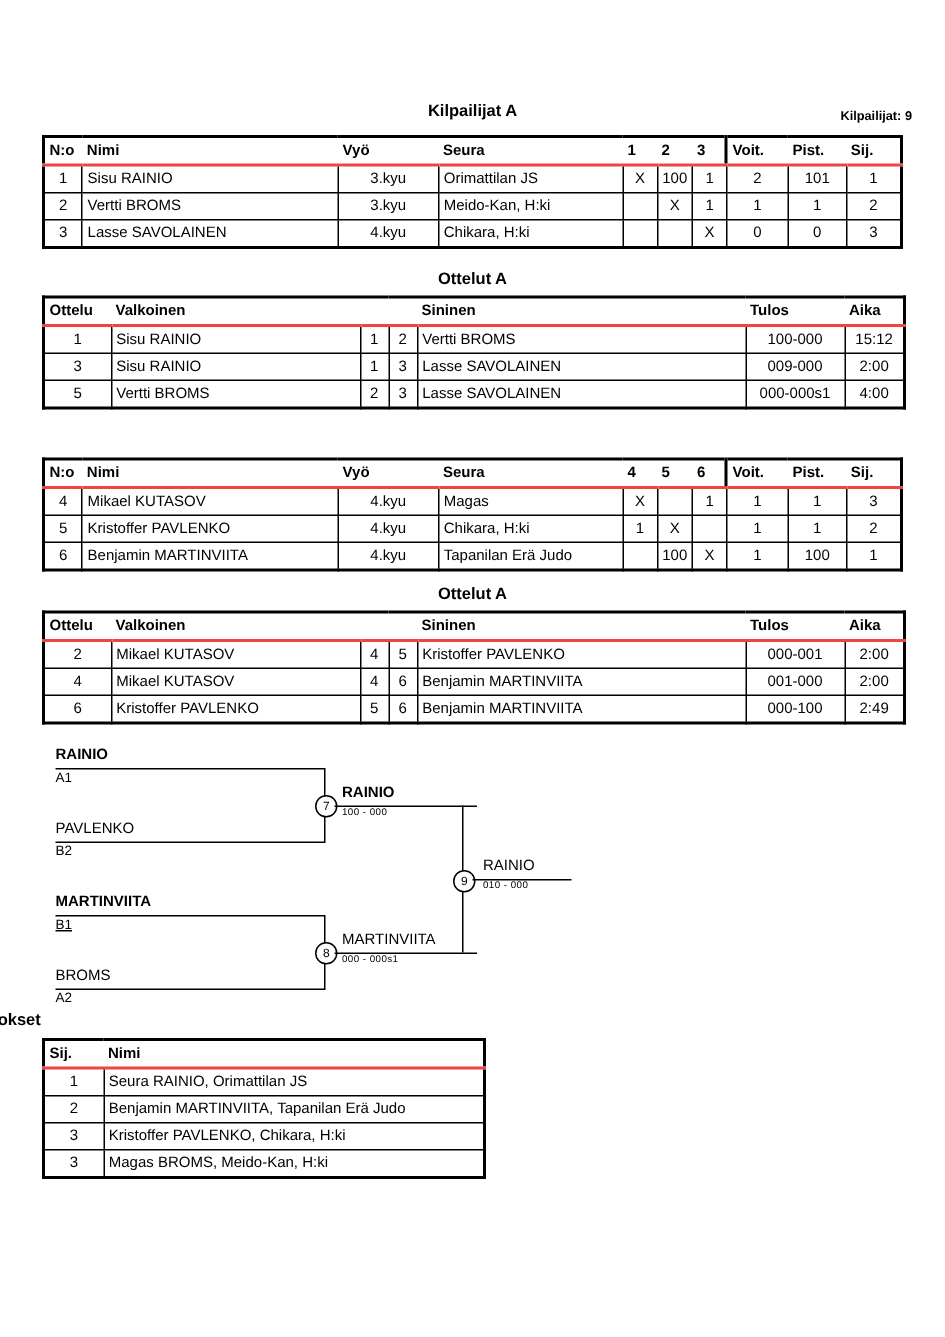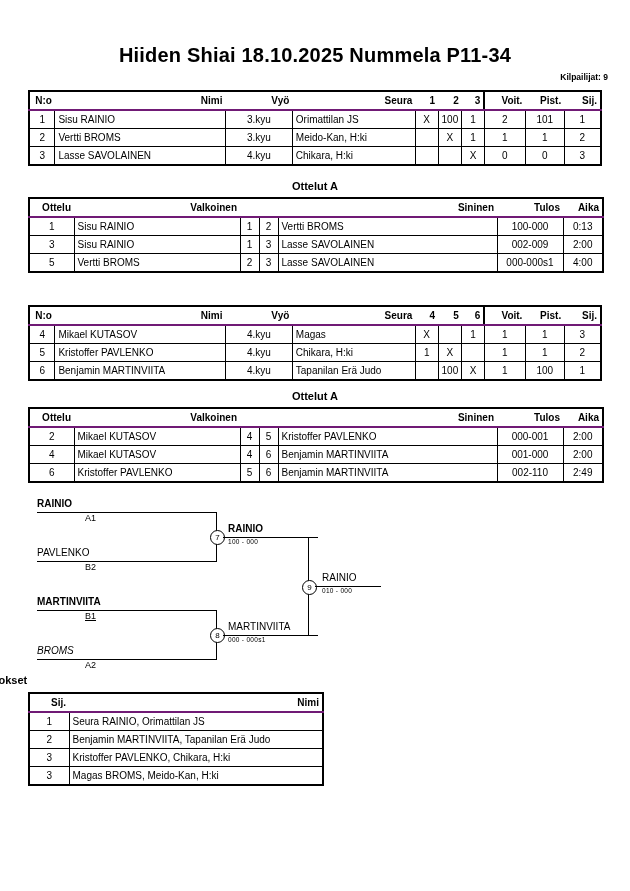--- a/index.html
+++ b/index.html
@@ -29,58 +29,58 @@
     position:absolute;border-collapse:collapse;
     border:2px solid #000;background:#fff;
     font-size:10px;table-layout:fixed;
   }
   .tbl td,.tbl th{
     border:1px solid #000;padding:0 3px;
     height:17px;line-height:17px;font-weight:normal;
     overflow:hidden;white-space:nowrap;
   }
   .tbl thead th{
-    font-weight:bold;text-align:right;border-bottom:2px solid #701a75;
+    font-weight:bold;text-align:left;border-bottom:2px solid #ef4444;
     border-left:none;border-right:none;
   }
   .tbl thead th.sep-l{border-left:2px solid #000;}
   .c{text-align:center;}
   .l{text-align:left;}
   .b{font-weight:bold;}
   .thick-l{border-left:2px solid #000;}
 
   
   .bracket{position:absolute;left:0;top:495px;width:630px;height:185px;}
   .bk-line{position:absolute;background:#000;}
   .bk-h{height:1px;}
   .bk-v{width:1px;}
   .bk-name{
     position:absolute;font-size:10px;white-space:nowrap;line-height:11px;
   }
   .bk-name.win{font-weight:bold;}
   .bk-seed{
-    position:absolute;font-size:9px;line-height:10px;white-space:nowrap;margin-left:48px;
+    position:absolute;font-size:9px;line-height:10px;white-space:nowrap;
   }
   .bk-score{
     position:absolute;font-size:6.5px;line-height:8px;white-space:nowrap;
     letter-spacing:0.3px;
   }
   .bk-circle{
     position:absolute;width:13px;height:13px;border:1px solid #000;
     border-radius:50%;background:#fff;font-size:8px;line-height:13px;
     text-align:center;
   }
 </style>
 </head>
 <body>
 
 <div class="page">
 
-  <div class="main-title">Hiiden Shiai  18.10.2025  Nummela   P11-34</div>
-
+
+  <div class="sub-title" style="top:68px;">Kilpailijat A</div>
   <div class="count-note">Kilpailijat: 9</div>
 
   <table class="tbl" id="pool-a" style="left:28px;top:90px;width:574px;">
     <colgroup>
       <col style="width:24px">
         <col style="width:158px">
         <col style="width:62px">
         <col style="width:114px">
       <col style="width:21px">
         <col style="width:22px">
@@ -166,29 +166,29 @@
     </tr>
       </thead>
     <tbody>
       <tr>
         <td class="c">1</td>
         <td class="l b">Sisu RAINIO</td>
         <td class="c">1</td>
         <td class="c">2</td>
         <td class="l">Vertti BROMS</td>
         <td class="c">100-000</td>
-        <td class="c">0:13</td>
+        <td class="c">15:12</td>
       </tr>
       <tr>
         <td class="c">3</td>
         <td class="l b">Sisu RAINIO</td>
         <td class="c">1</td>
         <td class="c">3</td>
         <td class="l">Lasse SAVOLAINEN</td>
-        <td class="c">002-009</td>
+        <td class="c">009-000</td>
         <td class="c">2:00</td>
       </tr>
       <tr>
         <td class="c">5</td>
         <td class="l b">Vertti BROMS</td>
         <td class="c">2</td>
         <td class="c">3</td>
         <td class="l">Lasse SAVOLAINEN</td>
         <td class="c">000-000s1</td>
         <td class="c">4:00</td>
@@ -303,21 +303,21 @@
         <td class="l">Benjamin MARTINVIITA</td>
         <td class="c">001-000</td>
         <td class="c">2:00</td>
       </tr>
       <tr>
         <td class="c">6</td>
         <td class="l">Kristoffer PAVLENKO</td>
         <td class="c">5</td>
         <td class="c">6</td>
         <td class="l b">Benjamin MARTINVIITA</td>
-        <td class="c">002-110</td>
+        <td class="c">000-100</td>
         <td class="c">2:49</td>
       </tr>
     </tbody>
   </table>
 
   <div class="bracket">
 
     <div class="bk-name win" style="left:37px;top:3px;">RAINIO</div>
     <div class="bk-line bk-h" style="left:37px;top:17px;width:179px;"></div>
     <div class="bk-seed" style="left:37px;top:18px;">A1</div>
@@ -330,21 +330,21 @@
     <div class="bk-circle" style="left:210px;top:35px;">7</div>
 
     <div class="bk-name win" style="left:228px;top:28px;">RAINIO</div>
     <div class="bk-line bk-h" style="left:223px;top:42px;width:95px;"></div>
     <div class="bk-score" style="left:228px;top:43px;">100 - 000</div>
 
     <div class="bk-name win" style="left:37px;top:101px;">MARTINVIITA</div>
     <div class="bk-line bk-h" style="left:37px;top:115px;width:179px;"></div>
     <div class="bk-seed" style="left:37px;top:116px;text-decoration:underline;">B1</div>
 
-    <div class="bk-name" style="left:37px;top:150px;font-style:italic;">BROMS</div>
+    <div class="bk-name" style="left:37px;top:150px;">BROMS</div>
     <div class="bk-line bk-h" style="left:37px;top:164px;width:179px;"></div>
     <div class="bk-seed" style="left:37px;top:165px;">A2</div>
 
     <div class="bk-line bk-v" style="left:216px;top:115px;height:50px;"></div>
     <div class="bk-circle" style="left:210px;top:133px;">8</div>
 
     <div class="bk-name" style="left:228px;top:126px;">MARTINVIITA</div>
     <div class="bk-line bk-h" style="left:223px;top:140px;width:95px;"></div>
     <div class="bk-score" style="left:228px;top:141px;">000 - 000s1</div>
 

